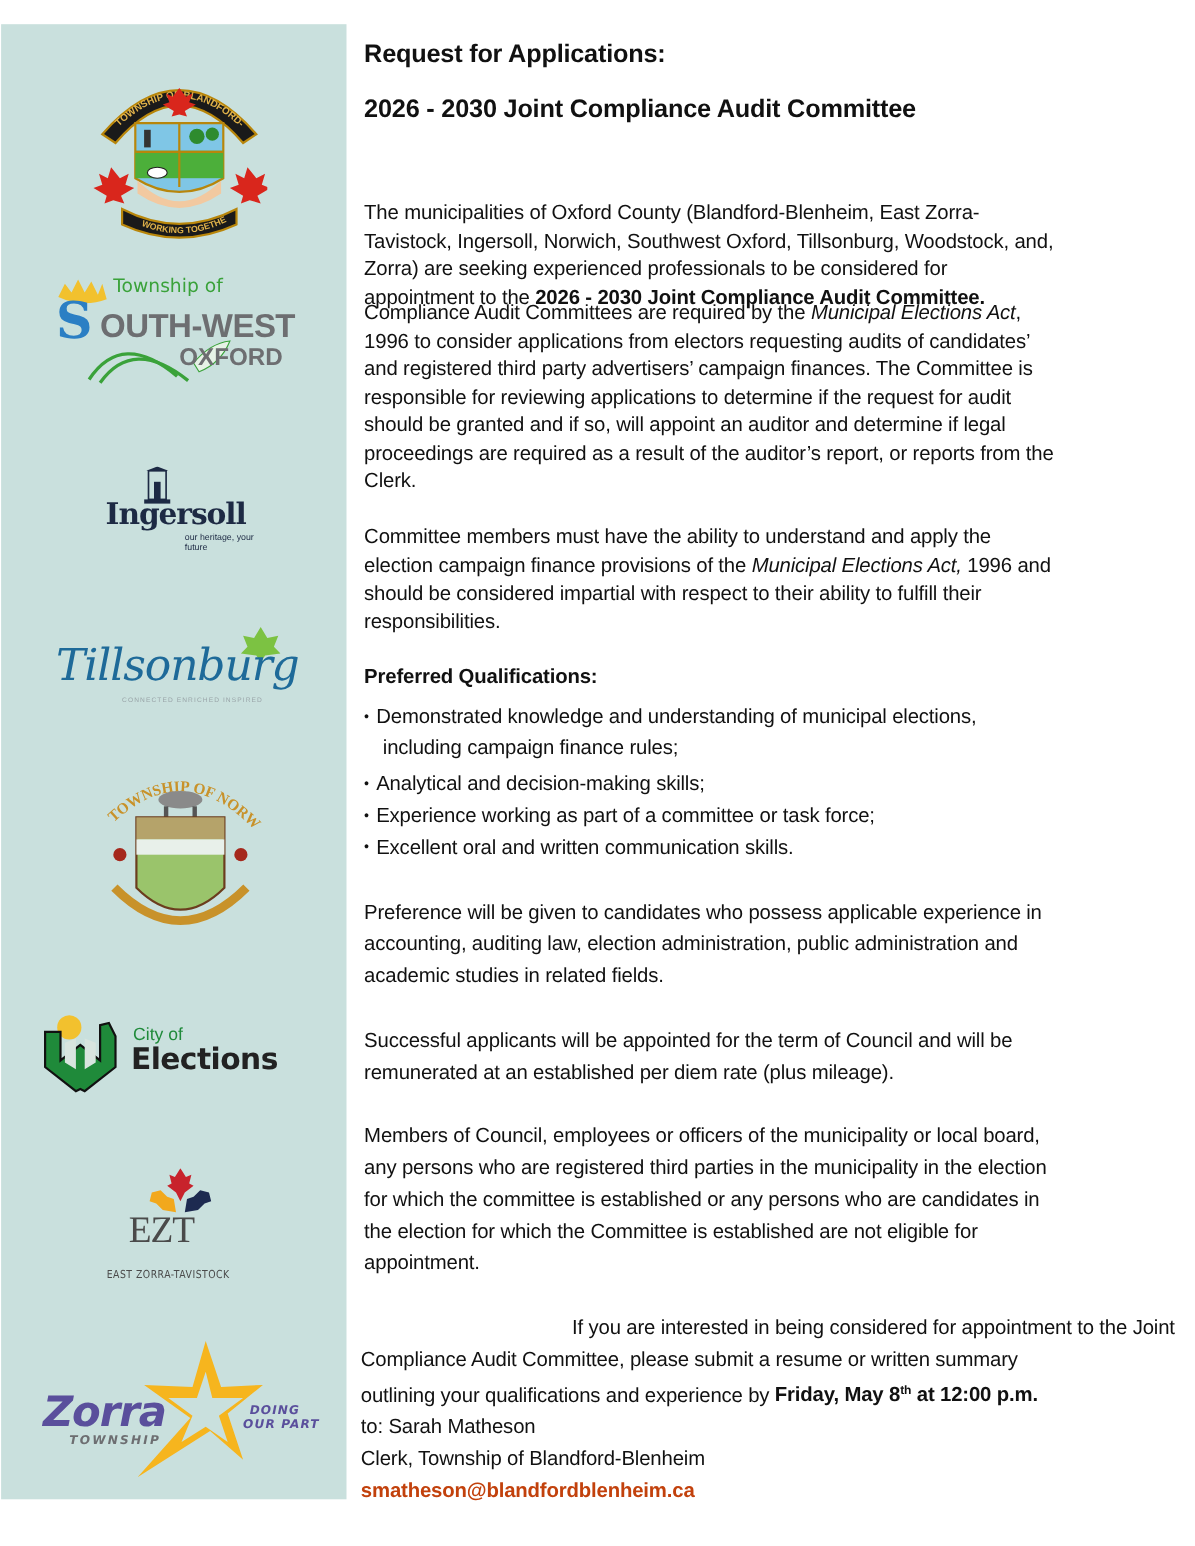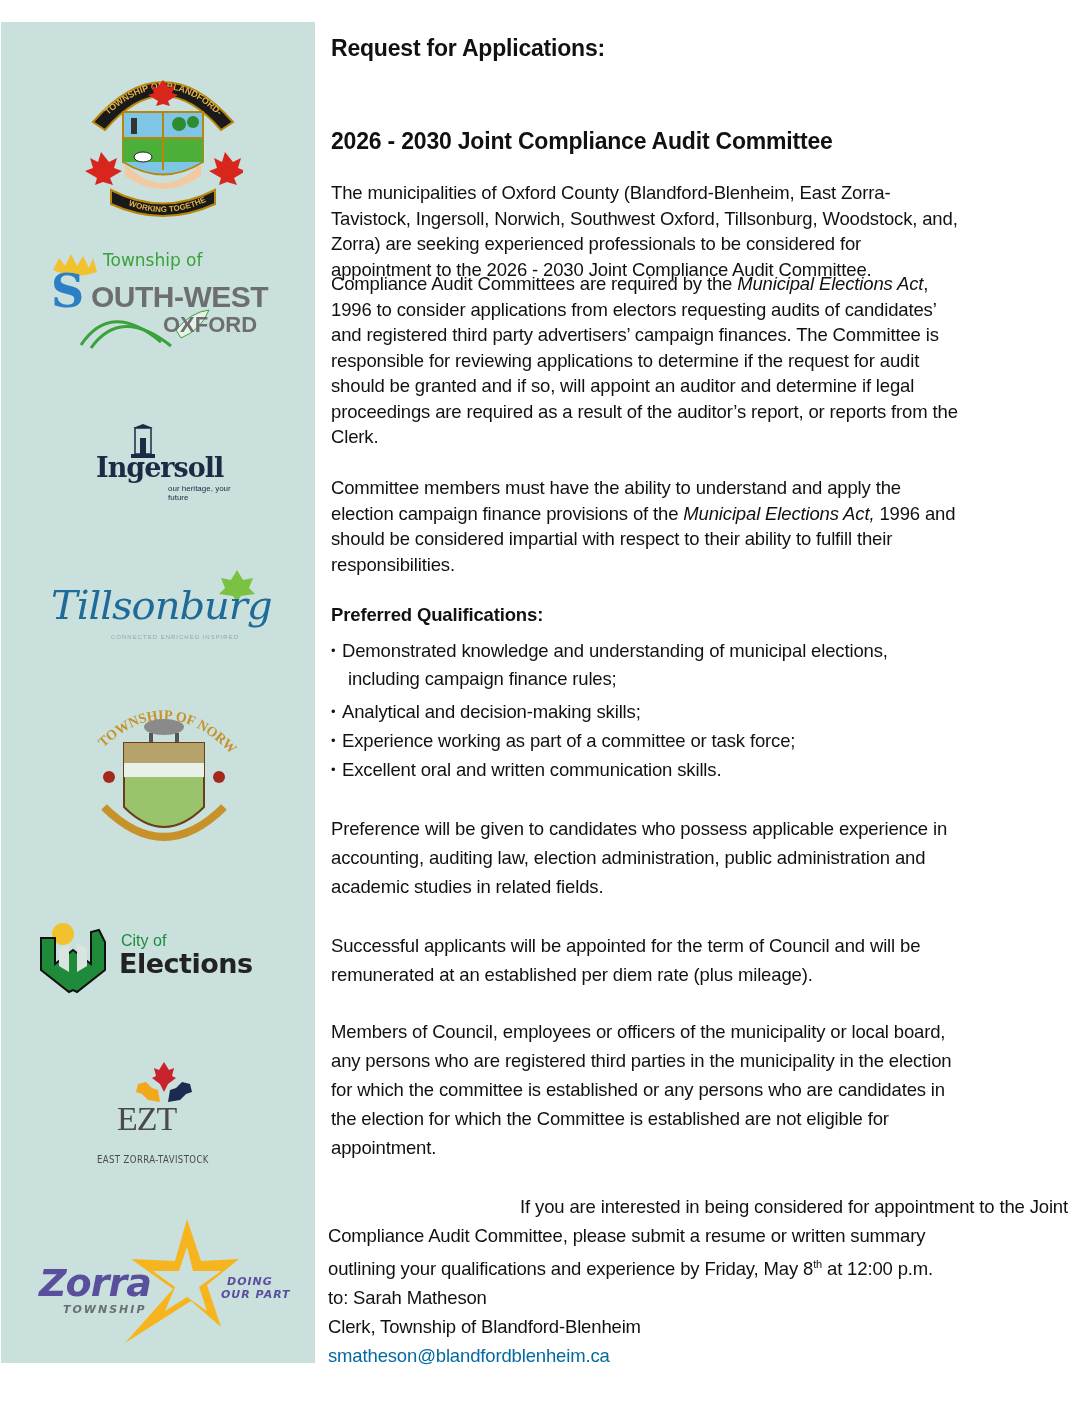--- a/index.html
+++ b/index.html
@@ -9,23 +9,23 @@
   .logo { position: absolute; display: block; }
   .main { position: absolute; left: 331px; top: 0; width: 740px; }
   .h1 { position: absolute; left: 0; font-weight: bold; font-size: 23px; letter-spacing: -0.2px; white-space: nowrap; }
   .p { position: absolute; left: 0; font-size: 18.5px; line-height: 25.5px; letter-spacing: -0.15px; width: 740px; }
   .p2 { line-height: 29px; }
   .bullet-list { position: absolute; left: 0; margin: 0; padding: 0; list-style: none; font-size: 18.5px; letter-spacing: -0.15px; }
   .bullet-list li { position: relative; padding-left: 11px; }
   .bullet-list li .dot { position: absolute; left: 0; top: 0; font-size: 13px; }
   .line { display: block; white-space: nowrap; }
   .indent { padding-left: 6px; }
-  b { font-weight: normal; }
+  b { font-weight: bold; }
   i { font-style: italic; }
-  a.email { color: #0369a1; text-decoration: none; }
+  a.email { color: #c2410c; text-decoration: none; font-weight: bold; }
 </style>
 </head>
 <body>
 
 <div class="sidebar">
 
   <svg class="logo" style="left:82px;top:30px;" width="160" height="170" viewBox="0 0 160 170">
     <path d="M10 70 Q80 -10 150 70 L138 78 Q80 10 22 78 Z" fill="#1a1a1a" stroke="#b8860b" stroke-width="2"></path>
     <path id="bbArc" d="M22 66 Q80 8 138 66" fill="none"></path>
     <text font-family="Liberation Sans, sans-serif" font-size="9" font-weight="bold" fill="#e0b24a"><textPath href="#bbArc" startOffset="4">TOWNSHIP OF BLANDFORD-BLENHEIM</textPath></text>
@@ -121,21 +121,21 @@
     <div style="position:absolute;left:182px;top:58px;font-family:'DejaVu Sans',sans-serif;font-style:italic;font-weight:bold;font-size:11px;color:#5a4f9c;letter-spacing:1px;line-height:13px;">
       <span style="display:block;padding-left:6px;">DOING</span>
       <span style="display:block;">OUR PART</span>
     </div>
   </div>
 </div>
 
 <div class="main">
 
   <div class="h1" style="top:35px;">Request for Applications:</div>
-  <div class="h1" style="top:85px;margin-top:43px;">2026 - 2030 Joint Compliance Audit Committee</div>
+  <div class="h1" style="top:85px;">2026 - 2030 Joint Compliance Audit Committee</div>
 
   <div class="p" style="top:145px;margin-top:35px;">
     <span class="line">The municipalities of Oxford County (Blandford-Blenheim, East Zorra-</span>
     <span class="line">Tavistock, Ingersoll, Norwich, Southwest Oxford, Tillsonburg, Woodstock, and,</span>
     <span class="line">Zorra) are seeking experienced professionals to be considered for</span>
     <span class="line"><span>appointment to the </span><b>2026 - 2030 Joint Compliance Audit Committee.</b></span>
   </div>
 
   <div class="p" style="top:271px;">
     <span class="line"><span>Compliance Audit Committees are required by the </span><i>Municipal Elections Act</i><span>,</span></span>

